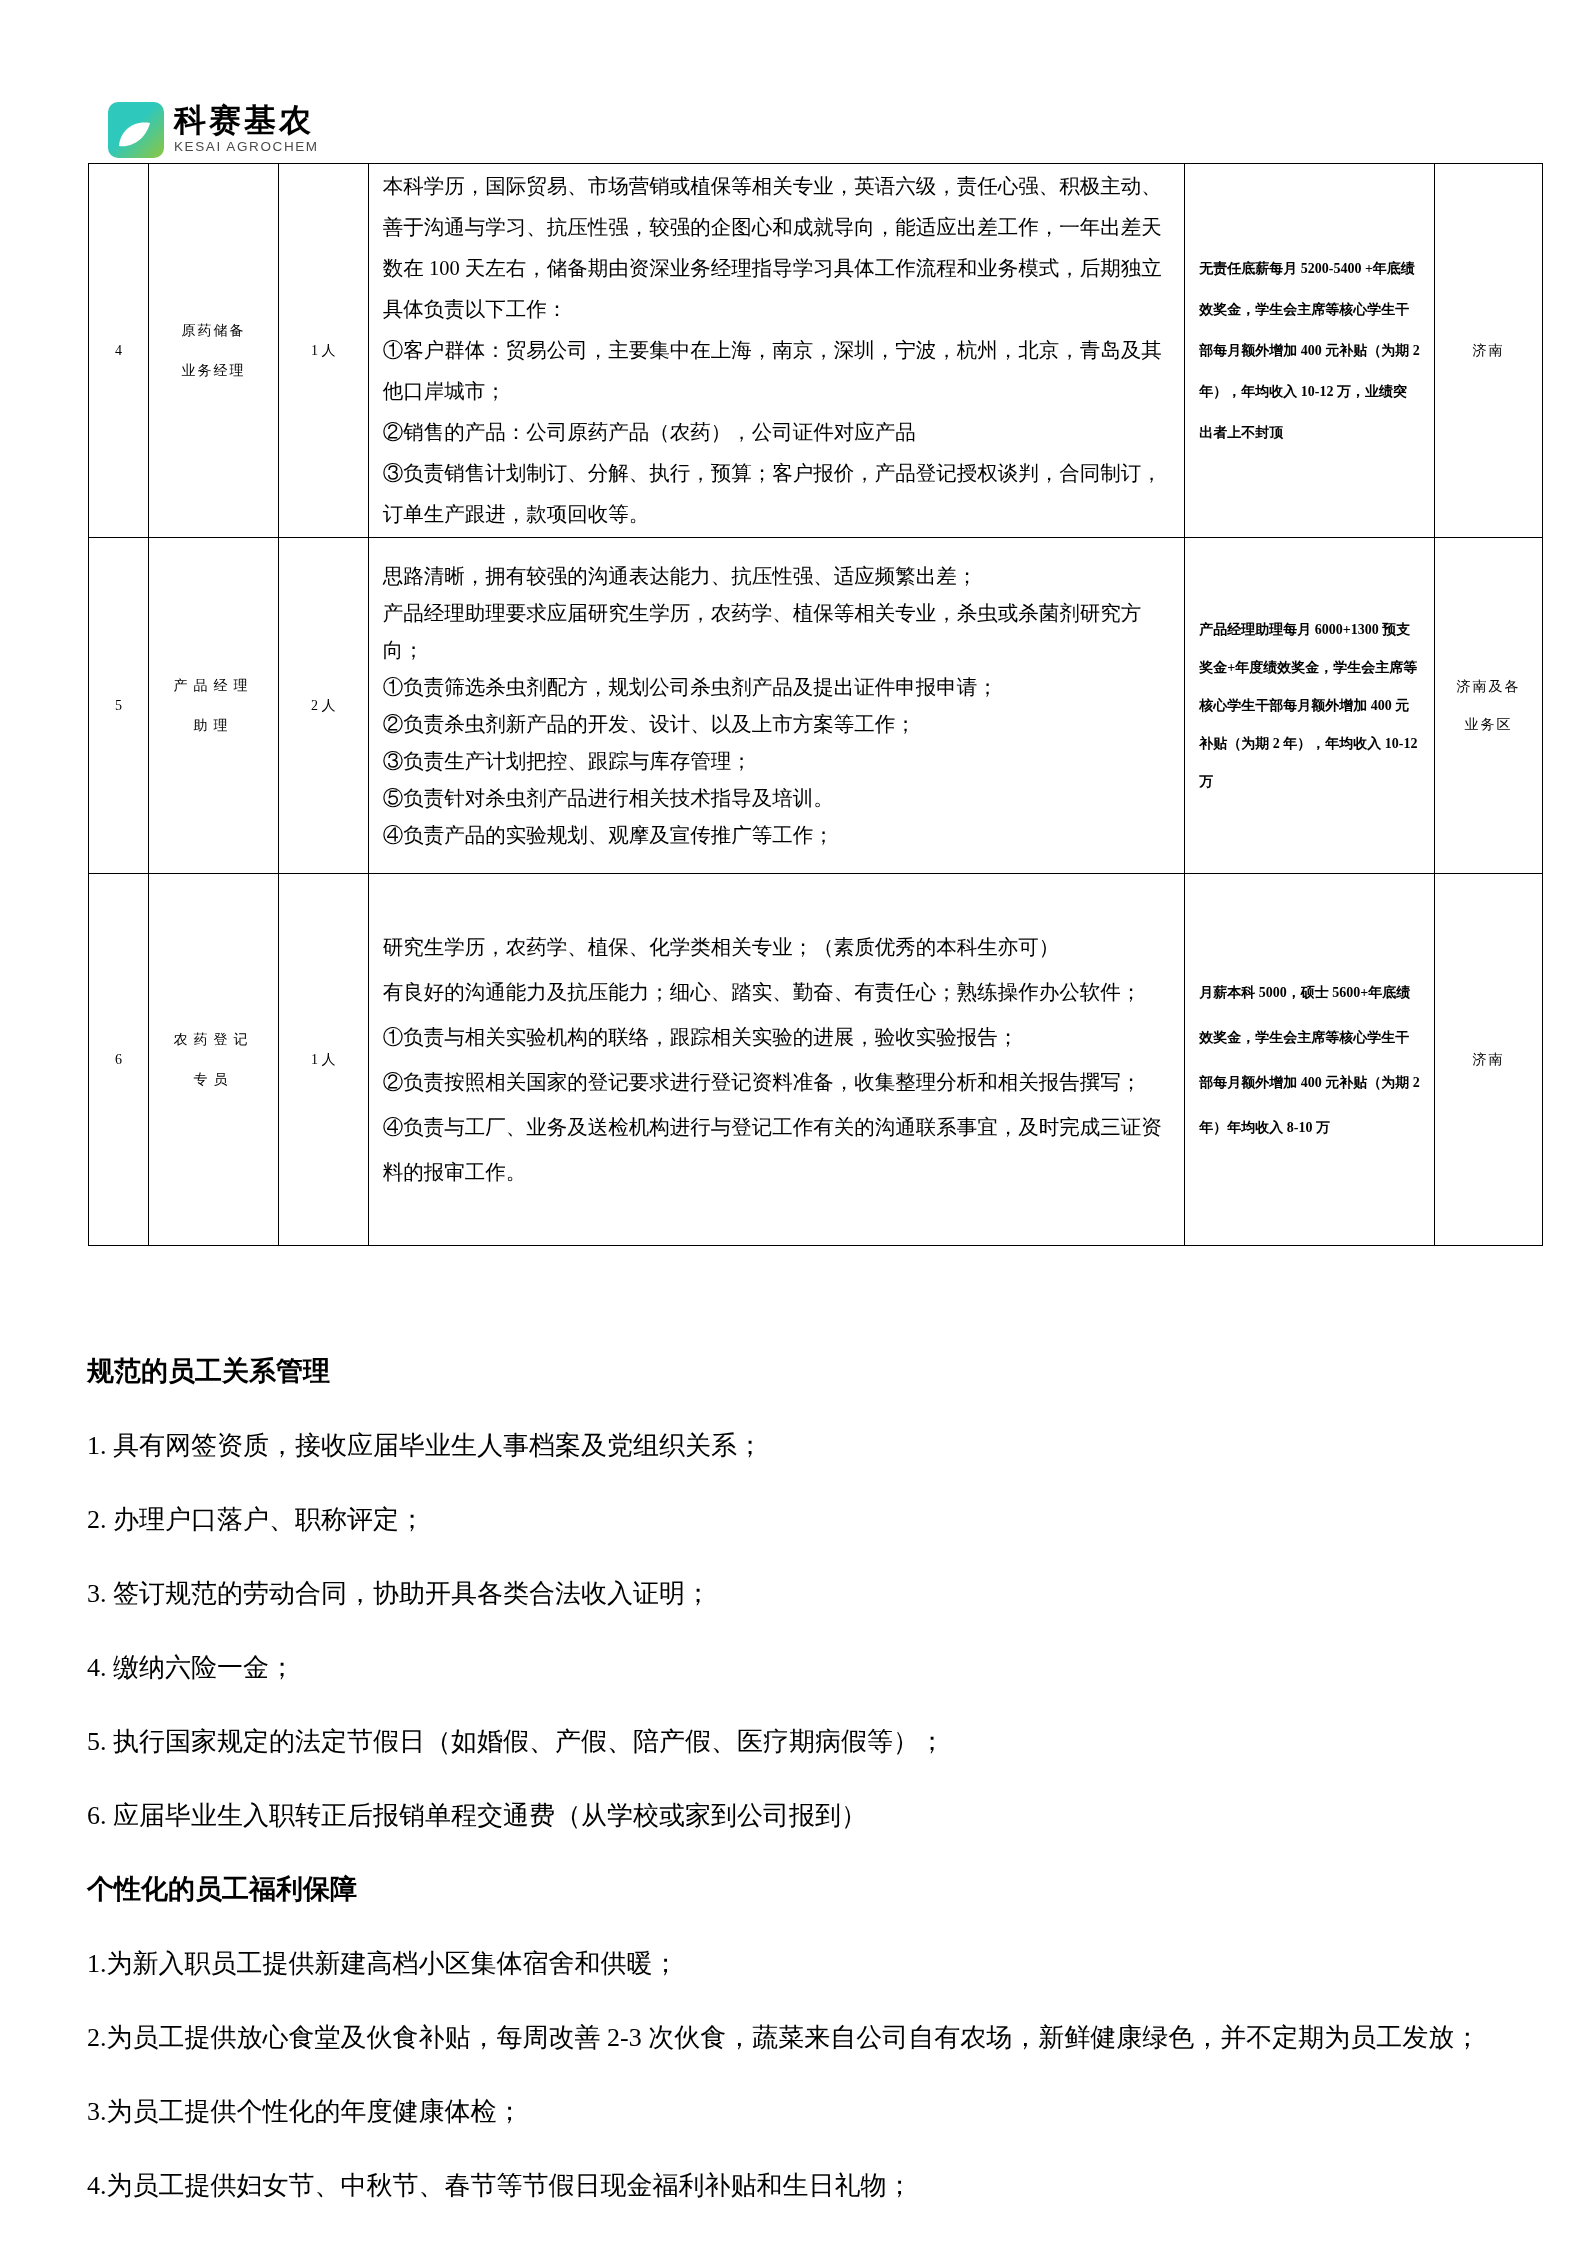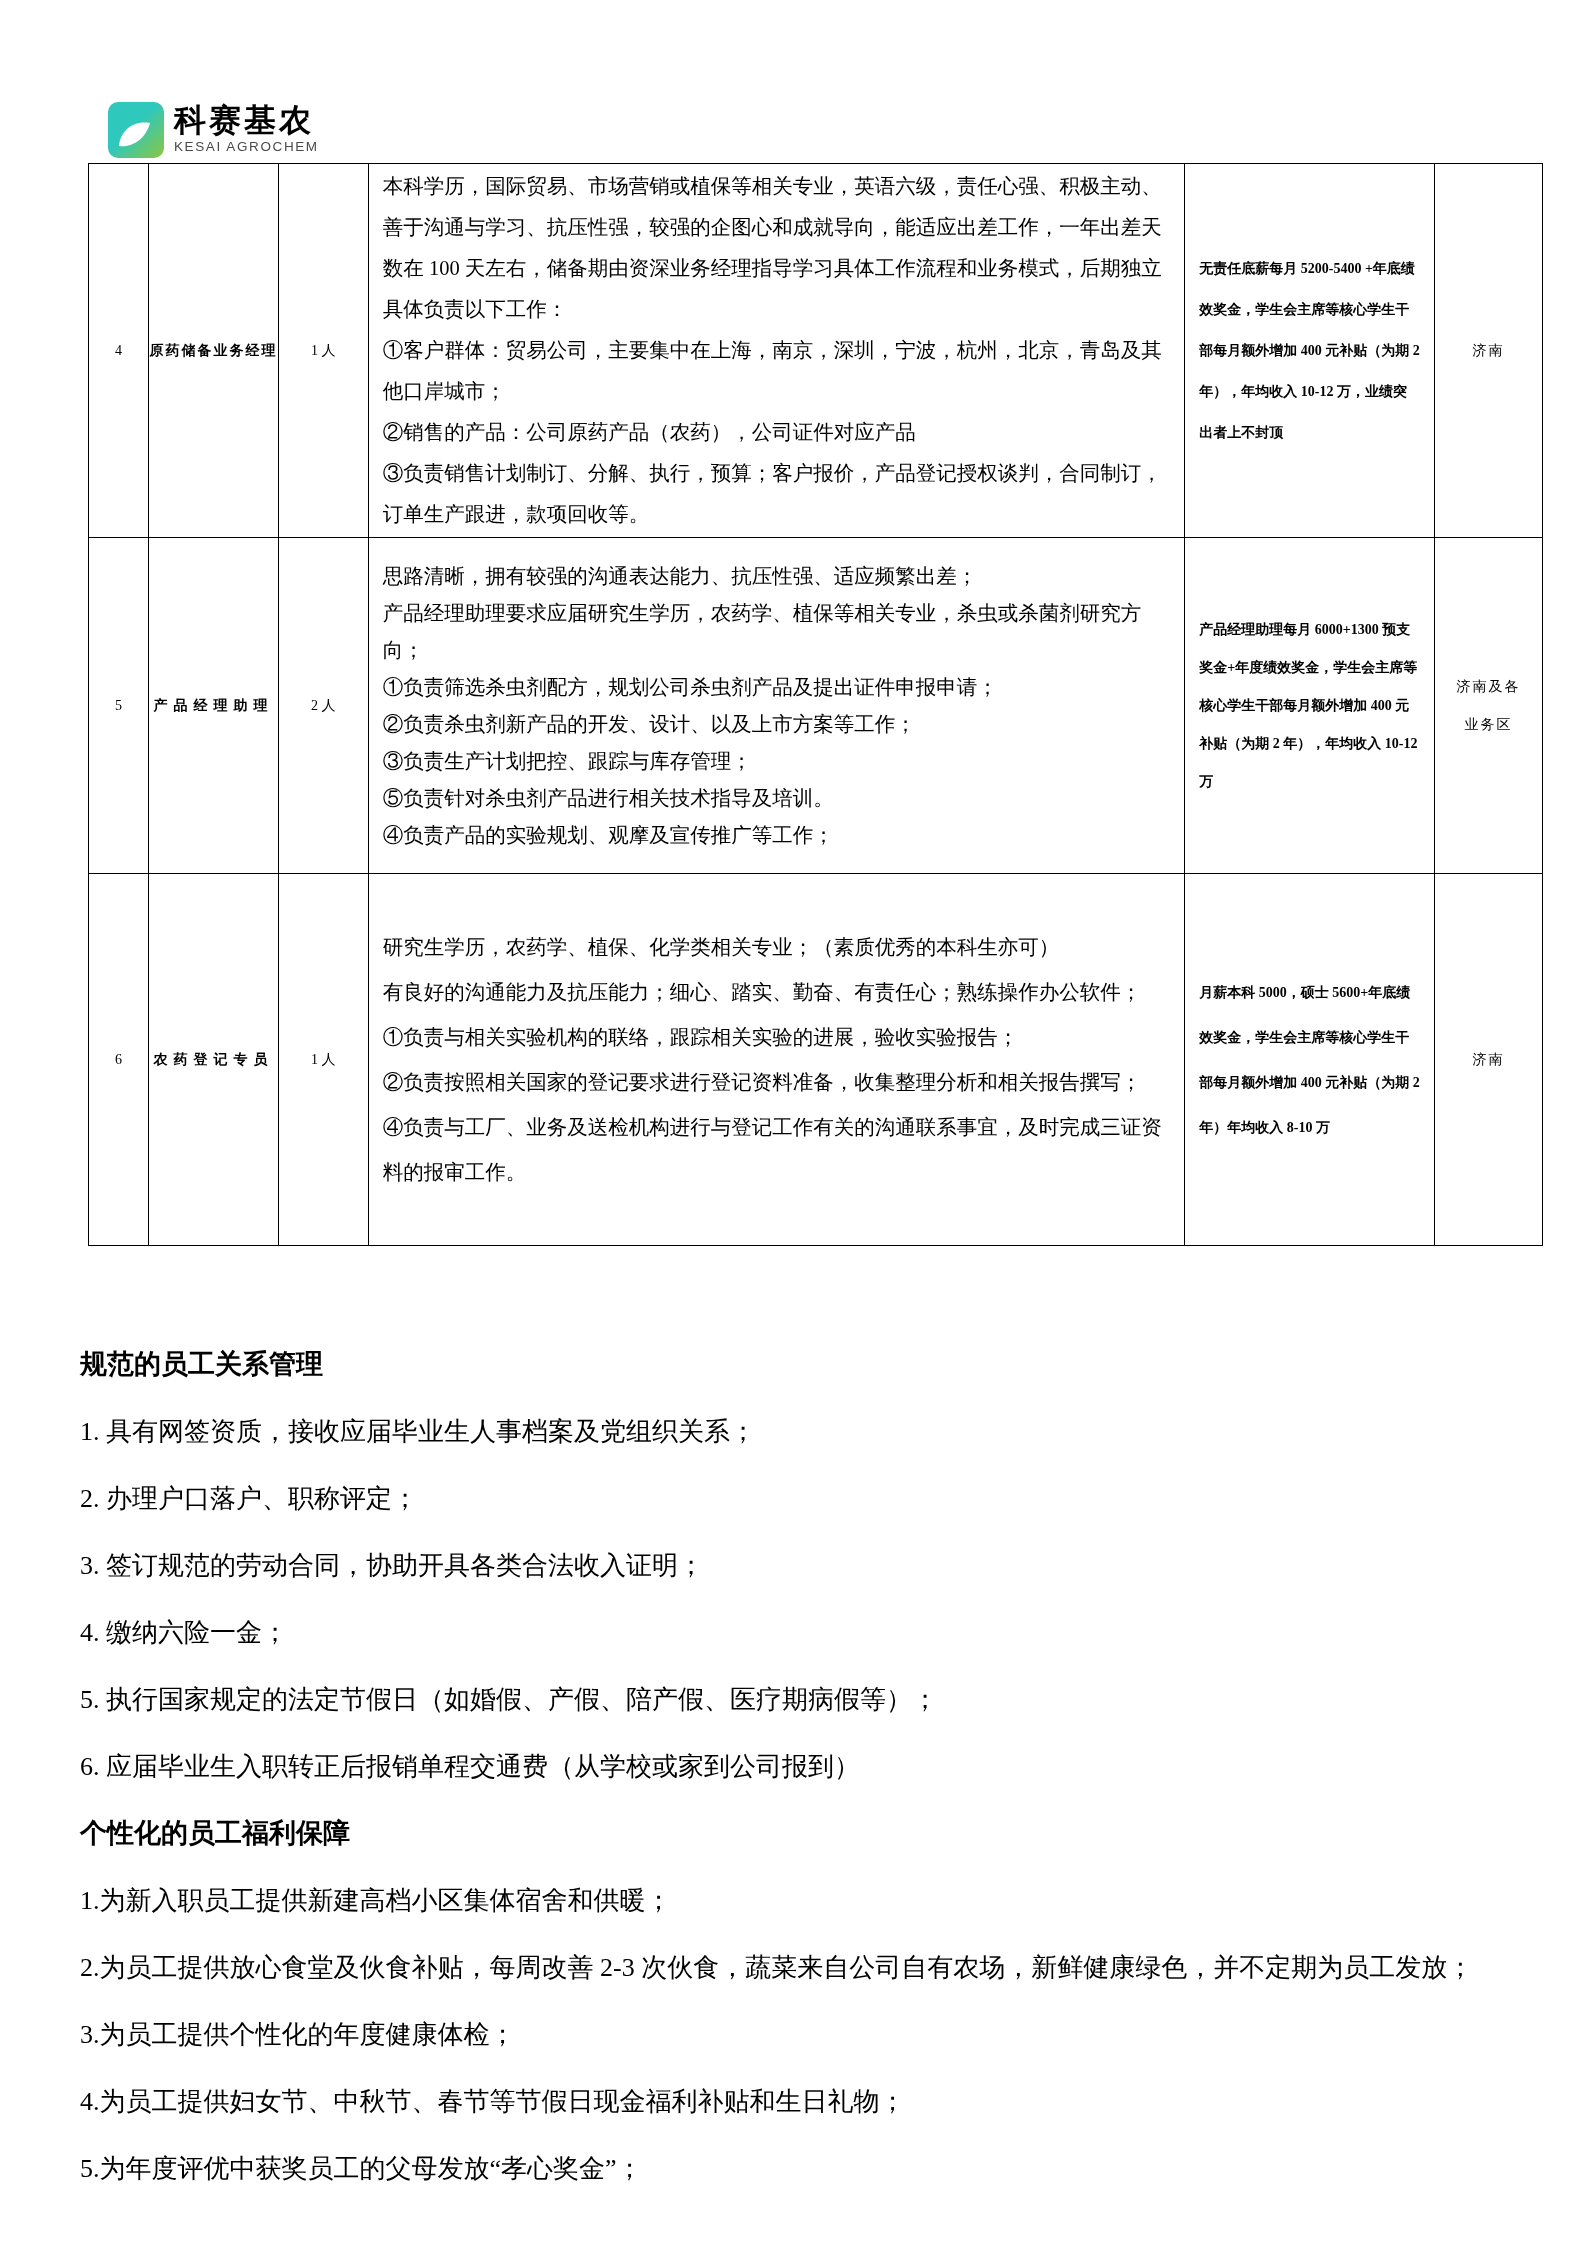--- a/index.html
+++ b/index.html
@@ -22,34 +22,34 @@
     position:absolute;left:88px;top:163px;width:1455px;
     border-top:1.5px solid #000;border-left:1.5px solid #000;
     box-sizing:border-box;
   }
   .trow{display:flex;}
   .cell{
     border-right:1.5px solid #000;border-bottom:1.5px solid #000;
     box-sizing:border-box;font-size:14px;overflow:hidden;
   }
   .c-no{width:60px;display:flex;align-items:center;justify-content:center;}
-  .c-title{width:130px;display:flex;align-items:center;justify-content:center;
-           font-weight:bold;letter-spacing:2px;text-align:center;}
+  .c-title{width:130px;display:flex;flex-direction:column;align-items:center;justify-content:center;
+           font-weight:normal;letter-spacing:2px;text-align:center;}
   .c-count{width:90px;display:flex;align-items:center;justify-content:center;}
   .c-desc{width:817px;padding:4px 14px;display:flex;flex-direction:column;justify-content:center;font-size:20.5px;}
   .c-desc p{margin:0;}
   .c-salary{width:250px;padding:4px 14px;font-weight:bold;display:flex;flex-direction:column;justify-content:center;}
   .c-loc{width:108px;display:flex;align-items:center;justify-content:center;text-align:center;
          letter-spacing:2px;padding:0 14px;line-height:38px;}
   .r4{height:374px;} .r4 .c-desc{line-height:41px;} .r4 .c-salary{line-height:41px;} .r4 .c-title{line-height:40px;}
   .r5{height:336px;} .r5 .c-desc{line-height:37px;} .r5 .c-salary{line-height:38px;} .r5 .c-title{line-height:40px;letter-spacing:6px;}
   .r6{height:372px;} .r6 .c-desc{line-height:45px;} .r6 .c-salary{line-height:45px;} .r6 .c-title{line-height:40px;letter-spacing:6px;}
   
   .sections{position:absolute;left:76px;top:1329px;width:1490px;font-size:26px;}
-  .sections p{margin:4px;line-height:63px;white-space:nowrap;}
+  .sections p{margin:11px;line-height:63px;white-space:nowrap;}
   .sec-heading{font-weight:bold;font-size:27px;}
 </style>
 </head>
 <body>
 
 <div class="logo">
   <span class="logo-icon">
     <svg width="56" height="56" viewBox="0 0 56 56">
       <defs>
         <linearGradient id="lg" x1="0" y1="0" x2="1" y2="1">

